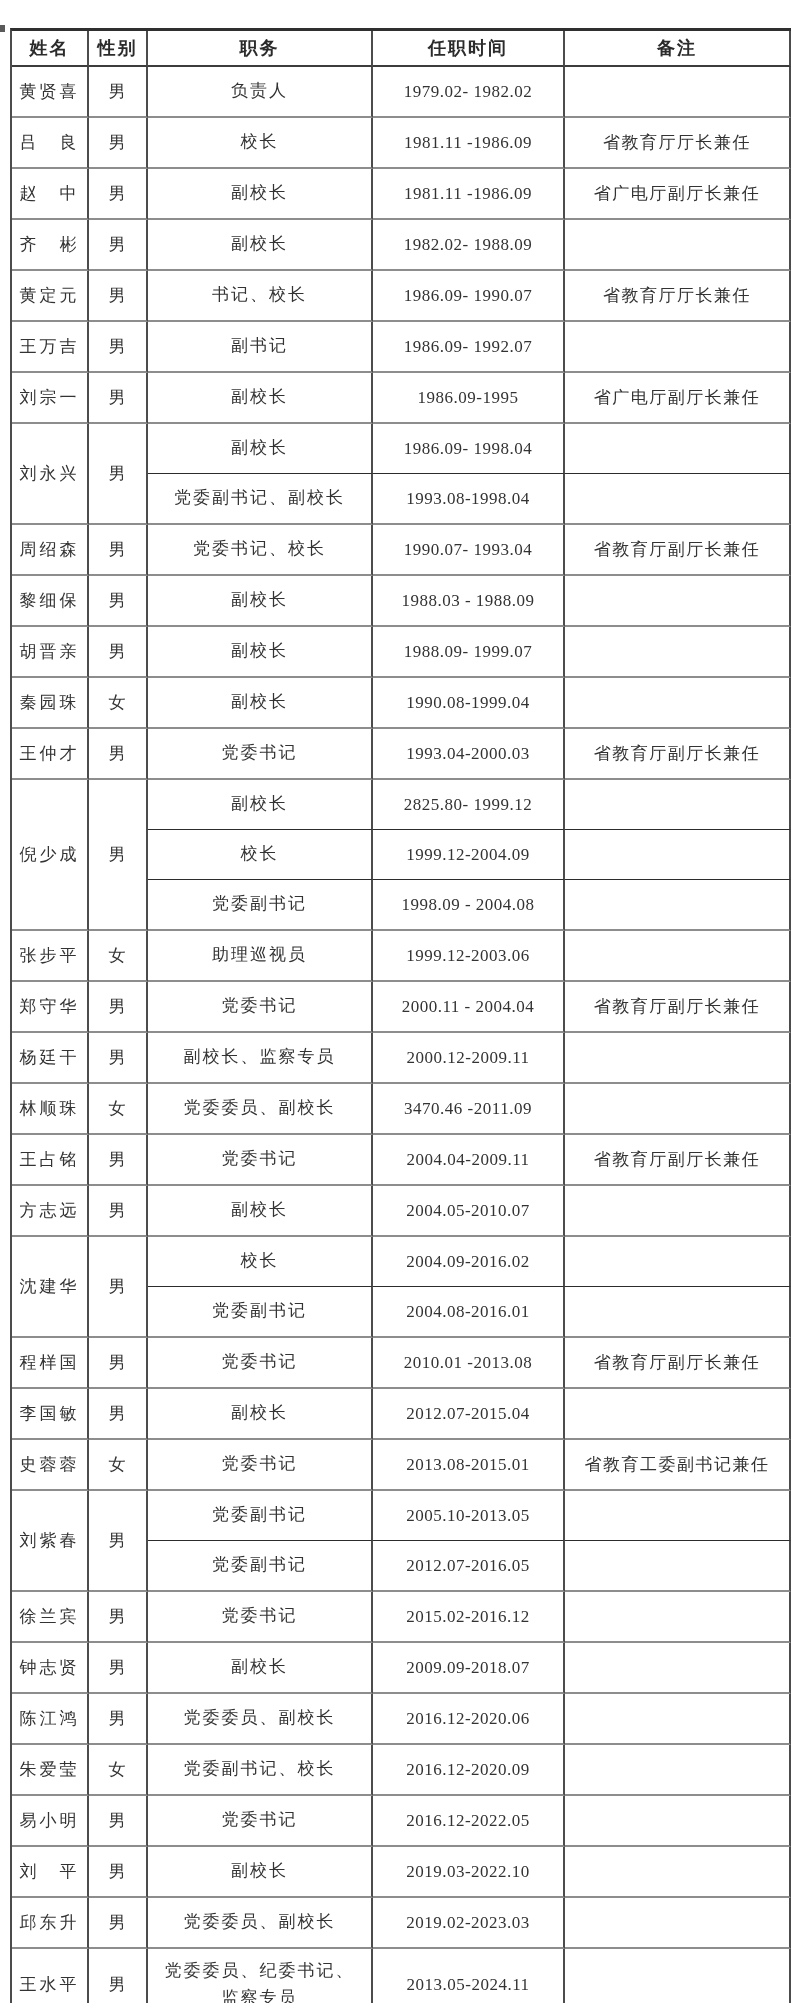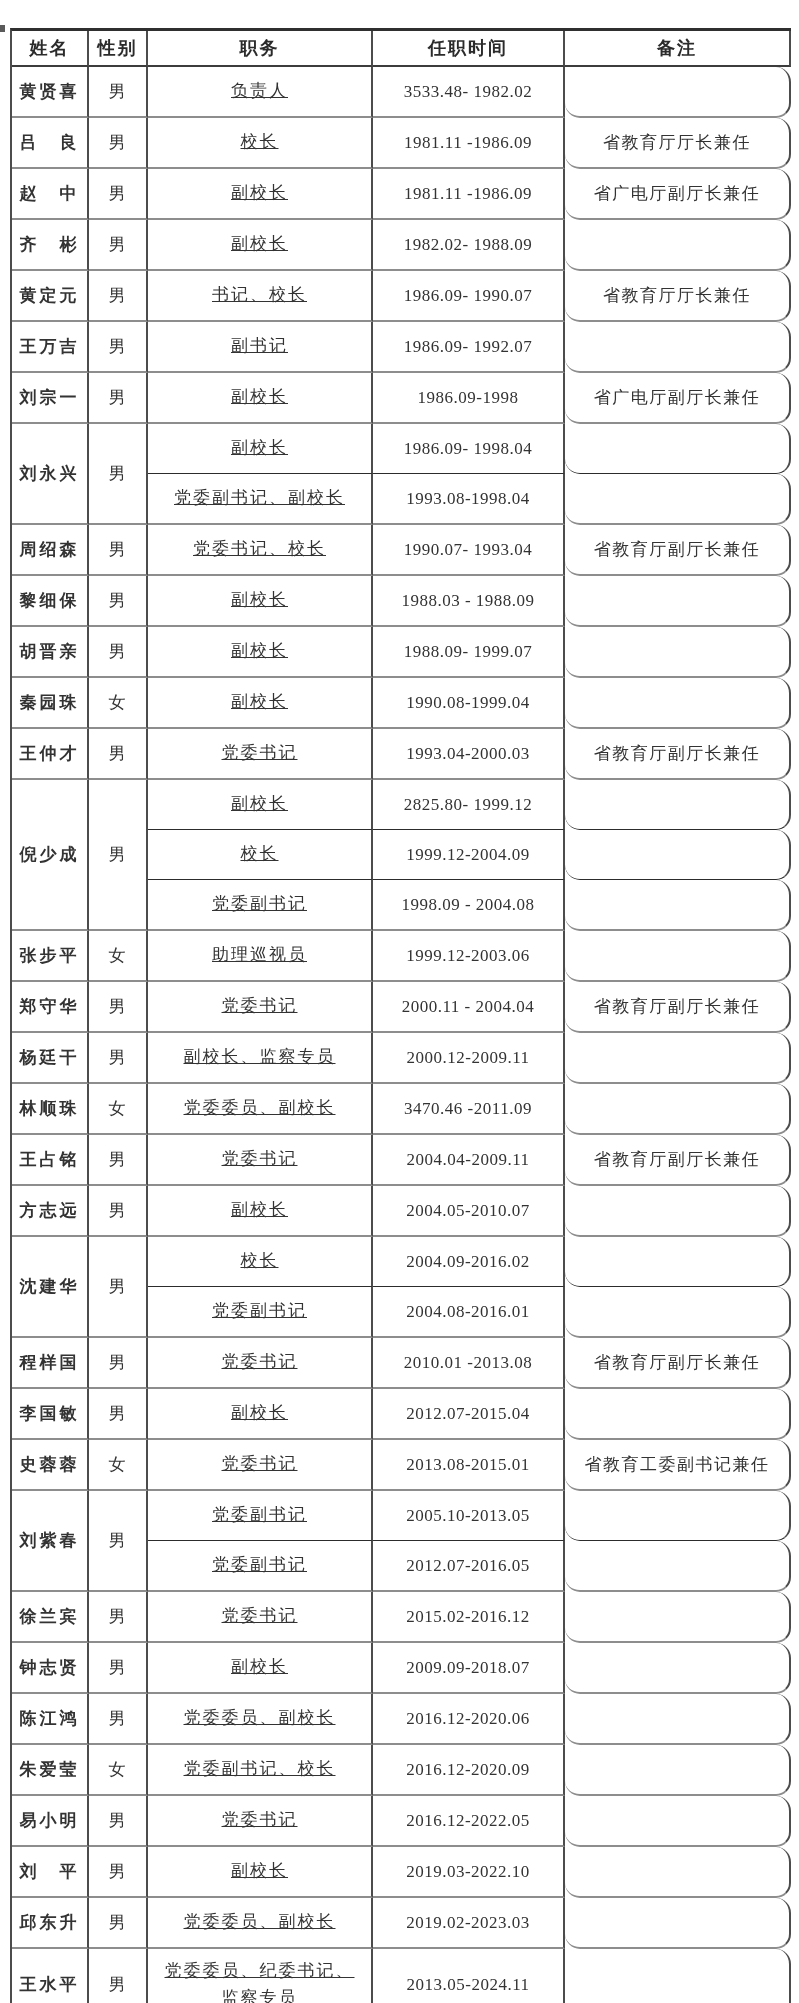--- a/index.html
+++ b/index.html
@@ -30,25 +30,25 @@
     border-bottom: 2px solid #8d8d8d;
     text-align: center; vertical-align: middle;
     padding: 0 2px; overflow: hidden;
   }
   th {
     height: 34px; font-size: 18px; font-weight: 700; color: #2b2b2b;
     letter-spacing: 2px; border-bottom: 2px solid #3c3c3c;
     font-family: "Liberation Sans", "DejaVu Sans", sans-serif;
   }
   td { height: 49px; font-size: 17px; }
-  td.c-name { letter-spacing: 3px; font-weight: bold; }
+  td.c-name { letter-spacing: 3px; }
   td.c-gender { letter-spacing: 1px; }
-  td.c-pos { letter-spacing: 2px; white-space: pre-line; line-height: 1.55; text-decoration: underline; }
+  td.c-pos { letter-spacing: 2px; white-space: pre-line; line-height: 1.55; }
   td.c-period { letter-spacing: 0.5px; }
-  td.c-note { letter-spacing: 1.5px; border-radius: 15px; }
+  td.c-note { letter-spacing: 1.5px; }
   td.subsep { border-bottom: 1px solid #2c2c2c; }
   tr.last-person td { height: 71px; border-bottom: 3px solid #2f2f2f; }
 </style>
 </head>
 <body>
 
 <div class="artifact"></div>
 
 <table class="roster">
   <colgroup>
@@ -65,21 +65,21 @@
       <th>职务</th>
       <th>任职时间</th>
       <th>备注</th>
     </tr>
   </thead>
   <tbody>
       <tr>
         <td class="c-name" rowspan="1">黄贤喜</td>
         <td class="c-gender" rowspan="1">男</td>
         <td class="c-pos">负责人</td>
-        <td class="c-period">3533.48- 1982.02</td>
+        <td class="c-period">1979.02- 1982.02</td>
         <td class="c-note"></td>
       </tr>
       <tr>
         <td class="c-name" rowspan="1">吕　良</td>
         <td class="c-gender" rowspan="1">男</td>
         <td class="c-pos">校长</td>
         <td class="c-period">1981.11 -1986.09</td>
         <td class="c-note">省教育厅厅长兼任</td>
       </tr>
       <tr>
@@ -107,21 +107,21 @@
         <td class="c-name" rowspan="1">王万吉</td>
         <td class="c-gender" rowspan="1">男</td>
         <td class="c-pos">副书记</td>
         <td class="c-period">1986.09- 1992.07</td>
         <td class="c-note"></td>
       </tr>
       <tr>
         <td class="c-name" rowspan="1">刘宗一</td>
         <td class="c-gender" rowspan="1">男</td>
         <td class="c-pos">副校长</td>
-        <td class="c-period">1986.09-1998</td>
+        <td class="c-period">1986.09-1995</td>
         <td class="c-note">省广电厅副厅长兼任</td>
       </tr>
       <tr>
         <td class="c-name" rowspan="2">刘永兴</td>
         <td class="c-gender" rowspan="2">男</td>
         <td class="c-pos subsep">副校长</td>
         <td class="c-period subsep">1986.09- 1998.04</td>
         <td class="c-note subsep"></td>
       </tr>
       <tr>

